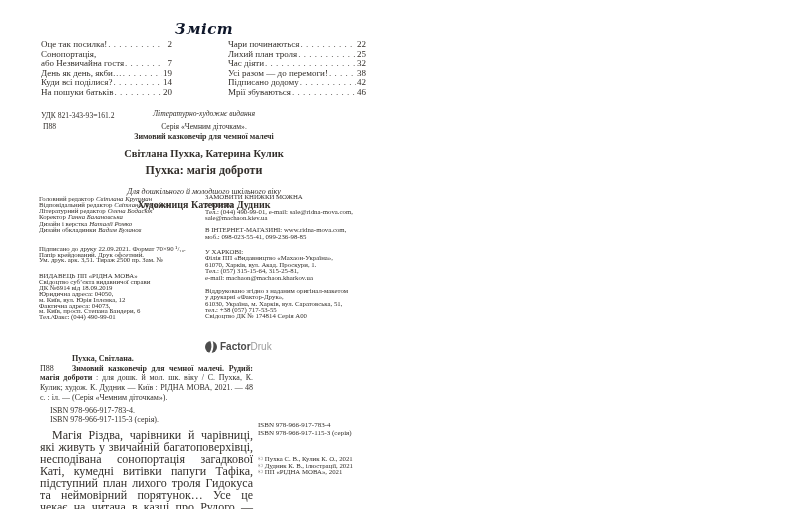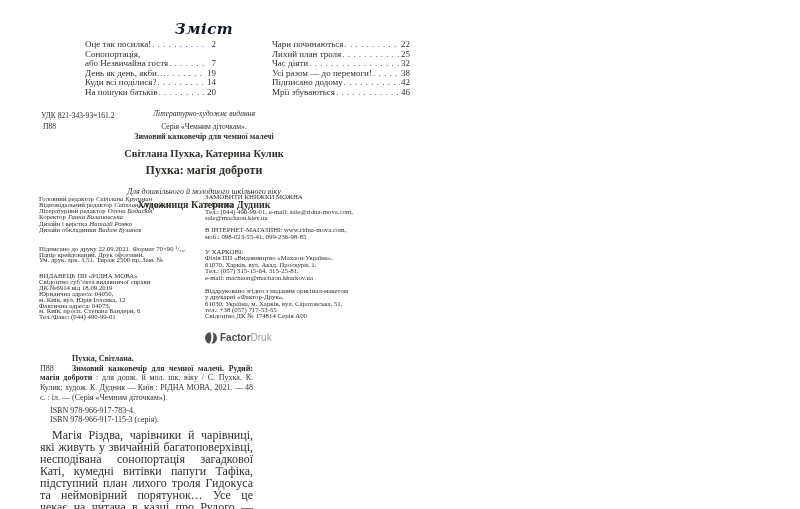--- a/index.html
+++ b/index.html
@@ -5,21 +5,21 @@
   html,body{margin:0;padding:0;background:#ffffff;}
   body{width:800px;height:509px;overflow:hidden;}
   .sheet{position:relative;width:800px;height:509px;background:#fff;
          font-family:"Liberation Serif","DejaVu Serif",serif;color:#322e2a;}
 
   
   .zmist{position:absolute;top:20px;left:0;width:408px;text-align:center;
          font-family:"DejaVu Serif",serif;font-style:italic;font-weight:bold;
          font-size:15px;color:#0f172a;letter-spacing:.5px;}
   .toc-cols{position:absolute;top:40px;left:41px;width:325px;display:flex;
-            justify-content:space-between;font-size:9px;line-height:9.55px;margin-left:44px;}
+            justify-content:space-between;font-size:9px;line-height:9.55px;}
   .toc-col{display:block;}
   .toc-left{width:131px;}
   .toc-right{width:138px;}
   .toc-row{display:flex;align-items:baseline;}
   .toc-row .t{white-space:nowrap;}
   .toc-row .leader{flex:1 1 auto;overflow:hidden;white-space:nowrap;margin:0 1px;letter-spacing:.5px;}
   .toc-row .leader::after{content:" . . . . . . . . . . . . . . . . . . . . . . . . . . . . . .";}
   .toc-row .pg{flex:0 0 auto;text-align:right;min-width:9px;}
   .toc-row.no-leader .leader::after{content:"";}
   .toc-row.no-leader .pg{visibility:hidden;}
@@ -45,21 +45,21 @@
   .print-info{margin-top:13px;}
   .print-info .line{line-height:5.7px;white-space:nowrap;}
   .publisher{margin-top:10px;}
   .publisher .line{line-height:5.9px;white-space:nowrap;}
 
   
   .right-col{position:absolute;top:194px;left:205px;width:170px;font-size:6.8px;}
   .right-col .line{line-height:6.35px;white-space:nowrap;}
   .order-heading{line-height:6.4px;}
   .g1{margin-top:2px;} .g2{margin-top:6px;} .g3{margin-top:9px;} .g4{margin-top:7px;}
-  .printer-logo{margin-top:12px;display:flex;align-items:center;}
+  .printer-logo{margin-top:21px;display:flex;align-items:center;}
   .logo-mark{display:inline-block;width:12px;height:12px;margin-right:3px;}
   .logo-factor{font-family:"Liberation Sans","DejaVu Sans",sans-serif;font-weight:bold;
                color:#4a4a4a;font-size:10px;}
   .logo-druk{font-family:"Liberation Sans","DejaVu Sans",sans-serif;color:#9d9d9d;font-size:10px;}
 
   
   .catalog{position:absolute;top:354px;left:40px;width:213px;font-size:8px;}
   .cat-author{font-weight:bold;text-indent:32px;line-height:9.6px;}
   .cat-para{position:relative;margin:0;text-align:justify;text-indent:32px;line-height:9.7px;}
   .cat-code{position:absolute;left:0;top:0;text-indent:0;}
@@ -255,14 +255,27 @@
     <div class="cat-author">Пухка, Світлана.</div>
     <p class="cat-para"><span class="cat-code">П88</span><span class="b">Зимовий казковечір для чемної малечі. Рудий: магія доброти</span><span> : для дошк. й мол. шк. віку  / С. Пухка, К. Кулик; худож. К. Дудник — Київ : РІДНА МОВА, 2021. — 48 с. : іл. — (Серія «Чемним діточкам»).</span></p>
     <div class="cat-isbns">
       <div class="line">ISBN 978-966-917-783-4.</div>
       <div class="line">ISBN 978-966-917-115-3 (серія).</div>
     </div>
     <p class="annotation">Магія Різдва, чарівники й чарівниці, які живуть у звичайній багатоповерхівці, несподівана сонопортація загадкової Каті, кумедні витівки папуги Тафіка, підступний план лихого троля Гидокуса та неймовірний порятунок… Усе це чекає на читача в казці про Рудого — кмітливого котика, який уміє дивитися на всіх крізь призму любові, а ще — передавати цей дар іншим!</p>
     <div class="cat-udc">УДК 821-343-93=161.2</div>
   </div>
 
+  <div class="br-col">
+    <div class="isbns">
+
+    <div class="line">ISBN 978-966-917-783-4</div>
+        <div class="line">ISBN 978-966-917-115-3 (серія)</div>
+      </div>
+    <div class="copyrights">
+
+    <div class="line">© Пухка С. В., Кулик К. О., 2021</div>
+        <div class="line">© Дудник К. В., ілюстрації, 2021</div>
+        <div class="line">© ПП «РІДНА МОВА», 2021</div>
+      </div>
+  </div>
 
 </div>
 
 </body></html>

